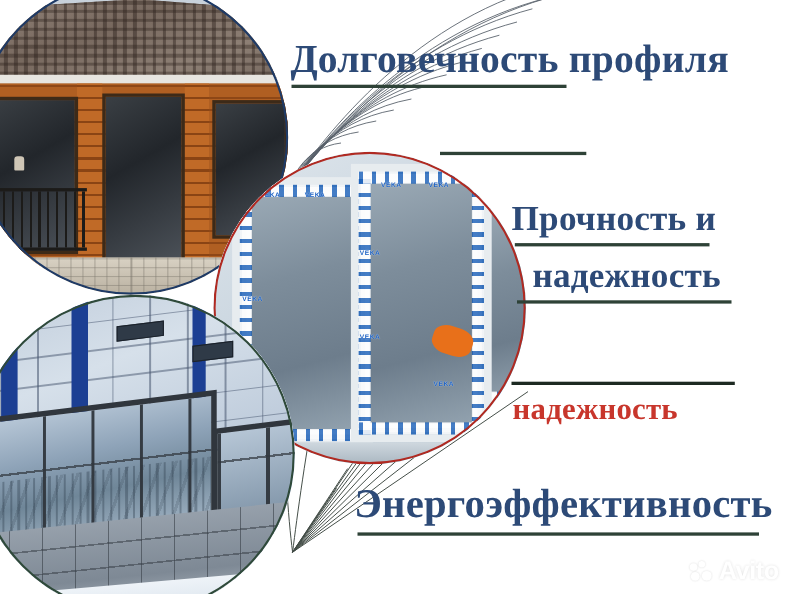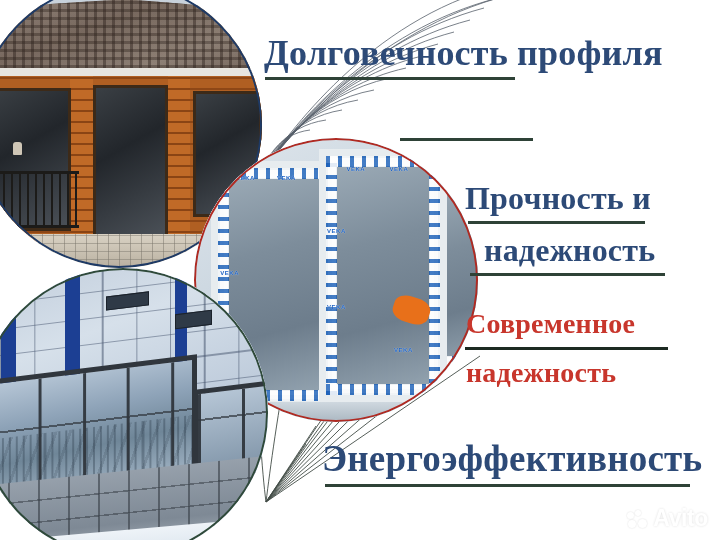--- a/index.html
+++ b/index.html
@@ -398,21 +398,20 @@
   <div class="ul" style="left:265px; top:77px; width:250px;"></div>
 
   <div class="ul" style="left:400px; top:138px; width:133px;"></div>
 
   <div class="headline hl-blue" style="left:465px; top:180px; font-size:32px;">Прочность и</div>
   <div class="ul" style="left:468px; top:221px; width:177px;"></div>
 
   <div class="headline hl-blue" style="left:484px; top:232px; font-size:32px;">надежность</div>
   <div class="ul" style="left:470px; top:273px; width:195px;"></div>
 
-  <div class="headline hl-red" style="left:466px; top:308px; font-size:28px;">Современное</div>
   <div class="ul dark" style="left:465px; top:347px; width:203px;"></div>
 
   <div class="headline hl-red" style="left:466px; top:357px; font-size:28px;">надежность</div>
 
   <div class="headline hl-blue" style="left:322px; top:437px; font-size:37px;">Энергоэффективность</div>
   <div class="ul" style="left:325px; top:484px; width:365px;"></div>
 
   <div id="avito">
     <span class="dots">
       <i class="d1"></i>

